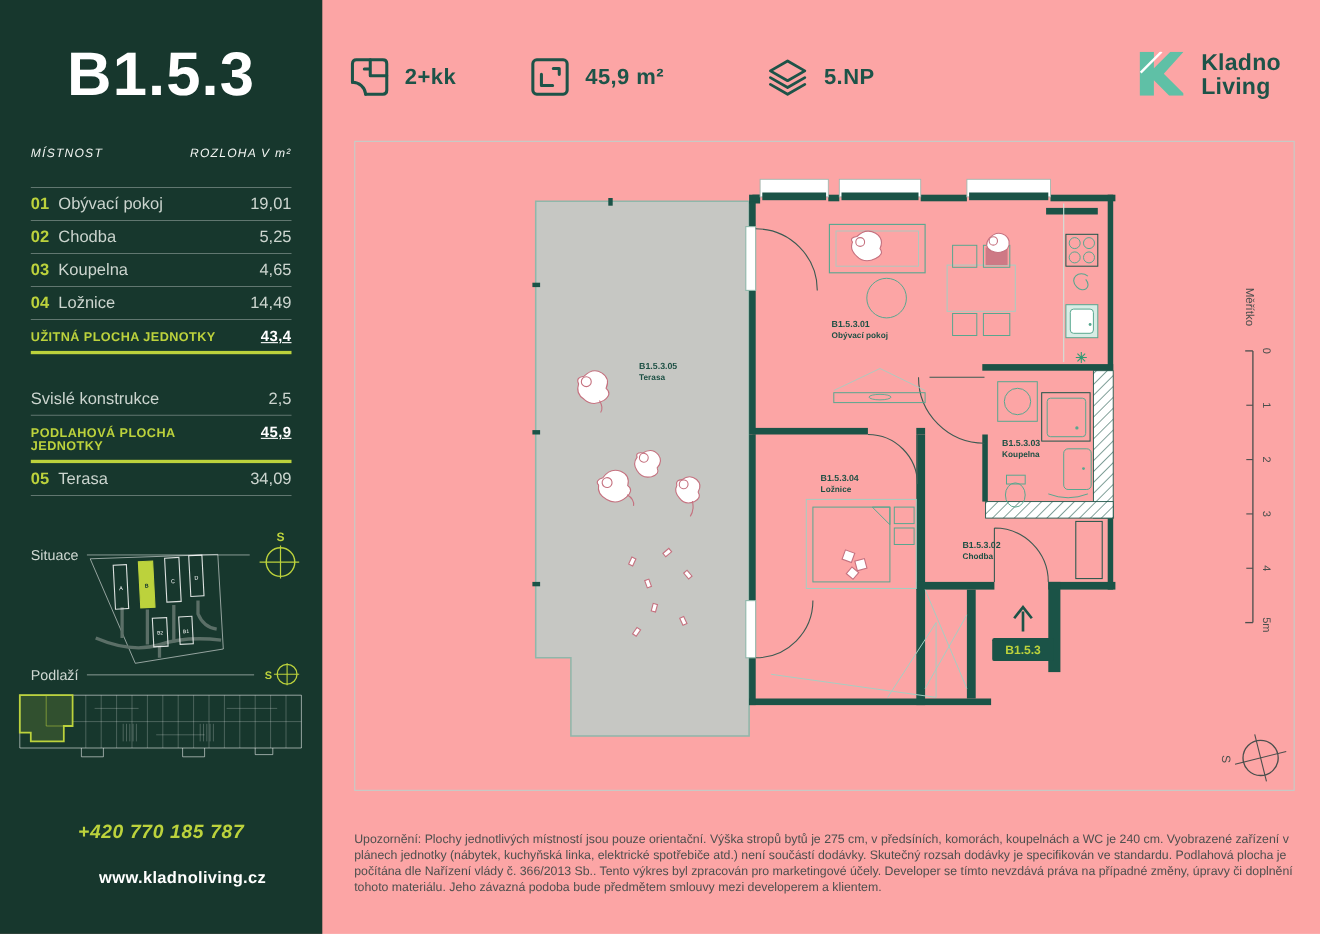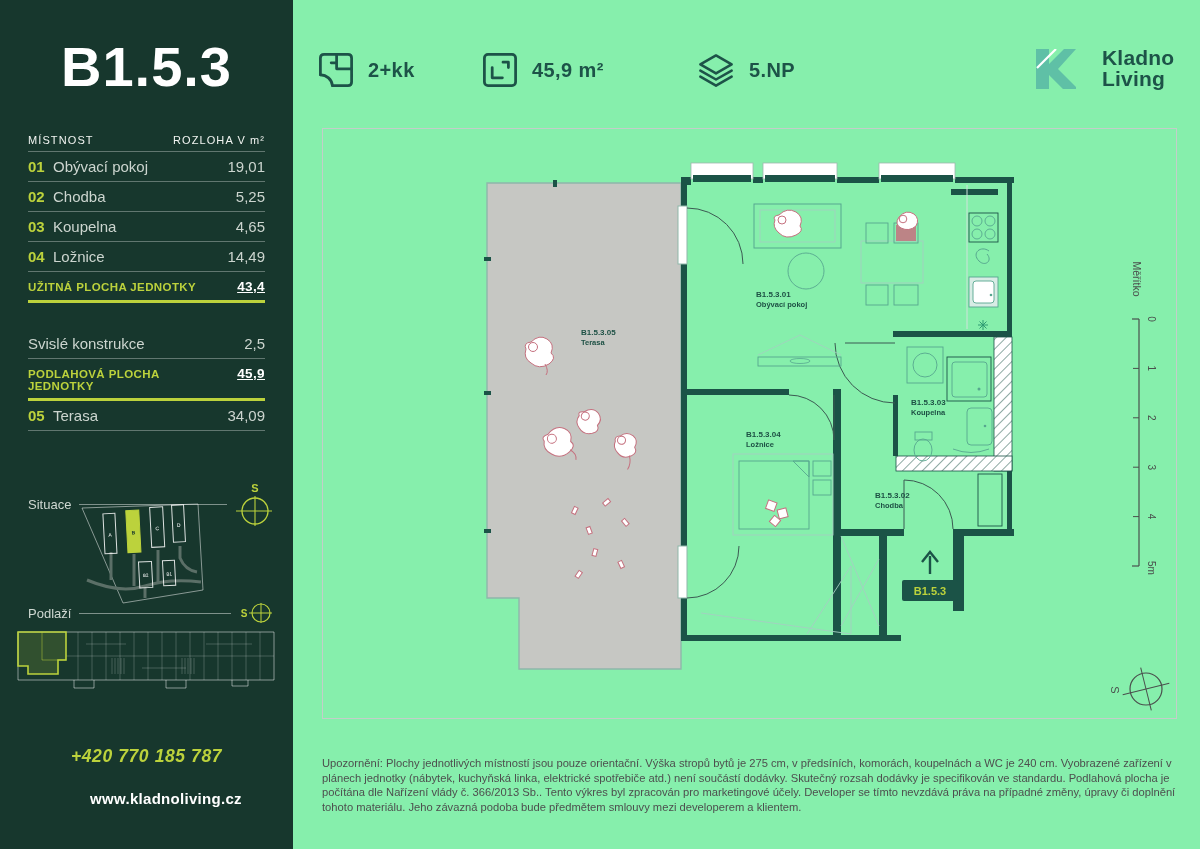--- a/index.html
+++ b/index.html
@@ -1,43 +1,43 @@
 <!DOCTYPE html>
 <html><head>
 <meta charset="utf-8">
 <style>
   html,body{margin:0;padding:0;background:#ffffff;}
-  .page{position:relative;width:1200px;height:849px;background:#86efac;overflow:hidden;
+  .page{position:relative;width:1200px;height:849px;background:#fca5a5;overflow:hidden;
         font-family:"Liberation Sans",sans-serif;}
   
   .sidebar{position:absolute;left:0;top:0;width:293px;height:849px;background:#17372d;}
   .unit-title{position:absolute;top:34px;left:0;width:100%;text-align:center;
       color:#ffffff;font-size:56px;font-weight:700;letter-spacing:1px;}
   .rtable{position:absolute;top:134px;left:28px;width:237px;}
   .thead{display:flex;justify-content:space-between;color:#f2f5f2;font-size:11px;
-      letter-spacing:1.1px;padding-bottom:5px;border-bottom:1px solid rgba(255,255,255,.32);}
+      letter-spacing:1.1px;padding-bottom:24px;border-bottom:1px solid rgba(255,255,255,.32);font-style:italic;}
   .trow{display:flex;align-items:baseline;padding:6px 0 6px;font-size:15px;color:#ccd5cf;
       border-bottom:1px solid rgba(255,255,255,.32);}
   .trow .num{color:#bcd23c;font-weight:700;width:25px;flex:none;}
   .trow .val{margin-left:auto;}
   .sumrow{display:flex;align-items:baseline;padding:7px 0 6px;border-bottom:3px solid #bcd23c;
       font-size:11.5px;color:#bcd23c;font-weight:700;letter-spacing:.4px;gap:39px;}
   .sumrow .val{margin-left:auto;color:#ffffff;font-size:13.5px;text-decoration:underline;}
   .gap26{height:26px;}
   .minirow{position:absolute;left:28px;right:20px;display:flex;align-items:center;gap:8px;}
   .minirow .lbl{color:#cfd8d2;font-size:13px;flex:none;}
   .minirow .rule{flex:1;height:1px;background:rgba(255,255,255,.45);}
   .contact{position:absolute;top:746px;left:0;width:100%;text-align:center;}
   .contact .phone{color:#bcd23c;font-size:17.5px;font-weight:700;letter-spacing:.6px;font-style:italic;}
   .contact .email{color:#bcd23c;font-size:14.5px;font-weight:600;margin-top:4px;}
   .contact .web{color:#ffffff;font-size:15px;font-weight:700;margin-top:23px;letter-spacing:.3px;margin-left:39px;}
   
   .hitem{position:absolute;display:flex;align-items:center;gap:14px;color:#1d5348;}
   .hitem .htxt{font-size:20px;font-weight:600;letter-spacing:.4px;}
-  .logo{position:absolute;left:1036px;top:47px;display:flex;align-items:flex-end;gap:26px;}
+  .logo{position:absolute;left:1036px;top:47px;display:flex;align-items:flex-start;gap:16px;}
   .logo .ltxt{color:#1d5348;font-size:21px;font-weight:700;line-height:1.0;letter-spacing:.2px;}
   
   .plan-frame{position:absolute;left:322px;top:128px;width:855px;height:591px;
       border:1px solid #c3cec9;box-sizing:border-box;}
   .plan-frame svg{display:block;}
   .room-id{font-size:8px;font-weight:700;fill:#1d5044;}
   .room-nm{font-size:7.5px;font-weight:600;fill:#1d5044;}
   
   .disclaimer{position:absolute;left:322px;top:756px;width:858px;font-size:11.2px;
       line-height:1.3;color:#4d4f4e;}

